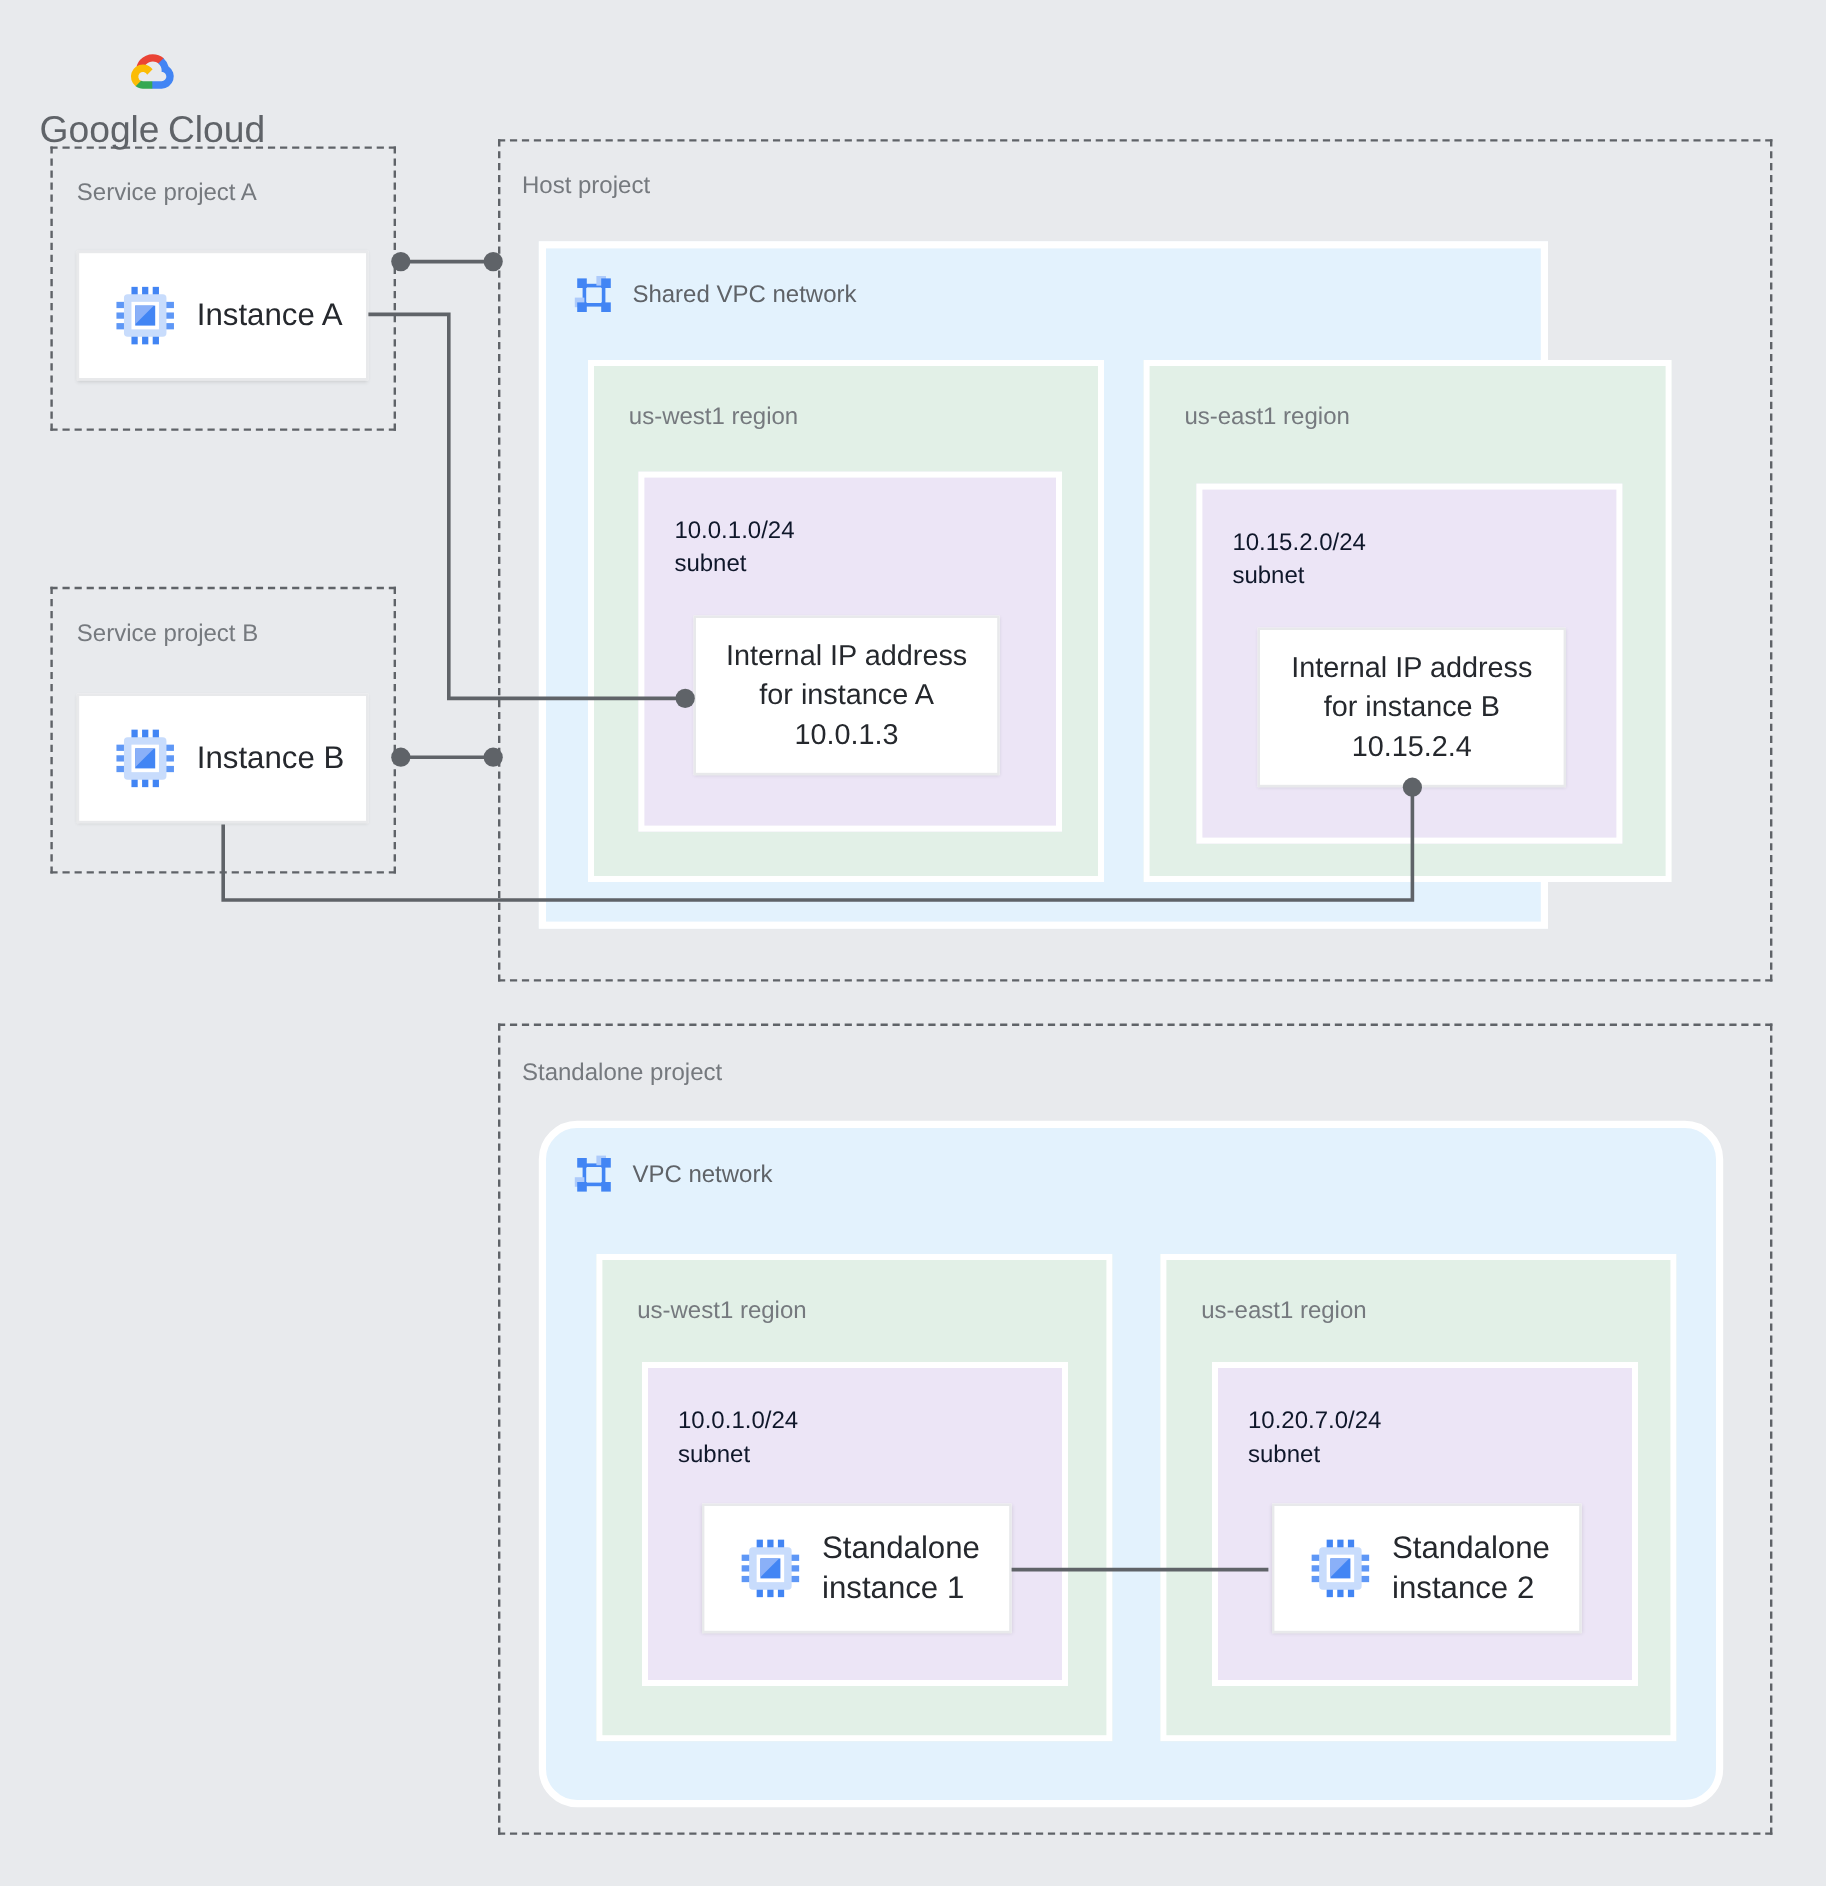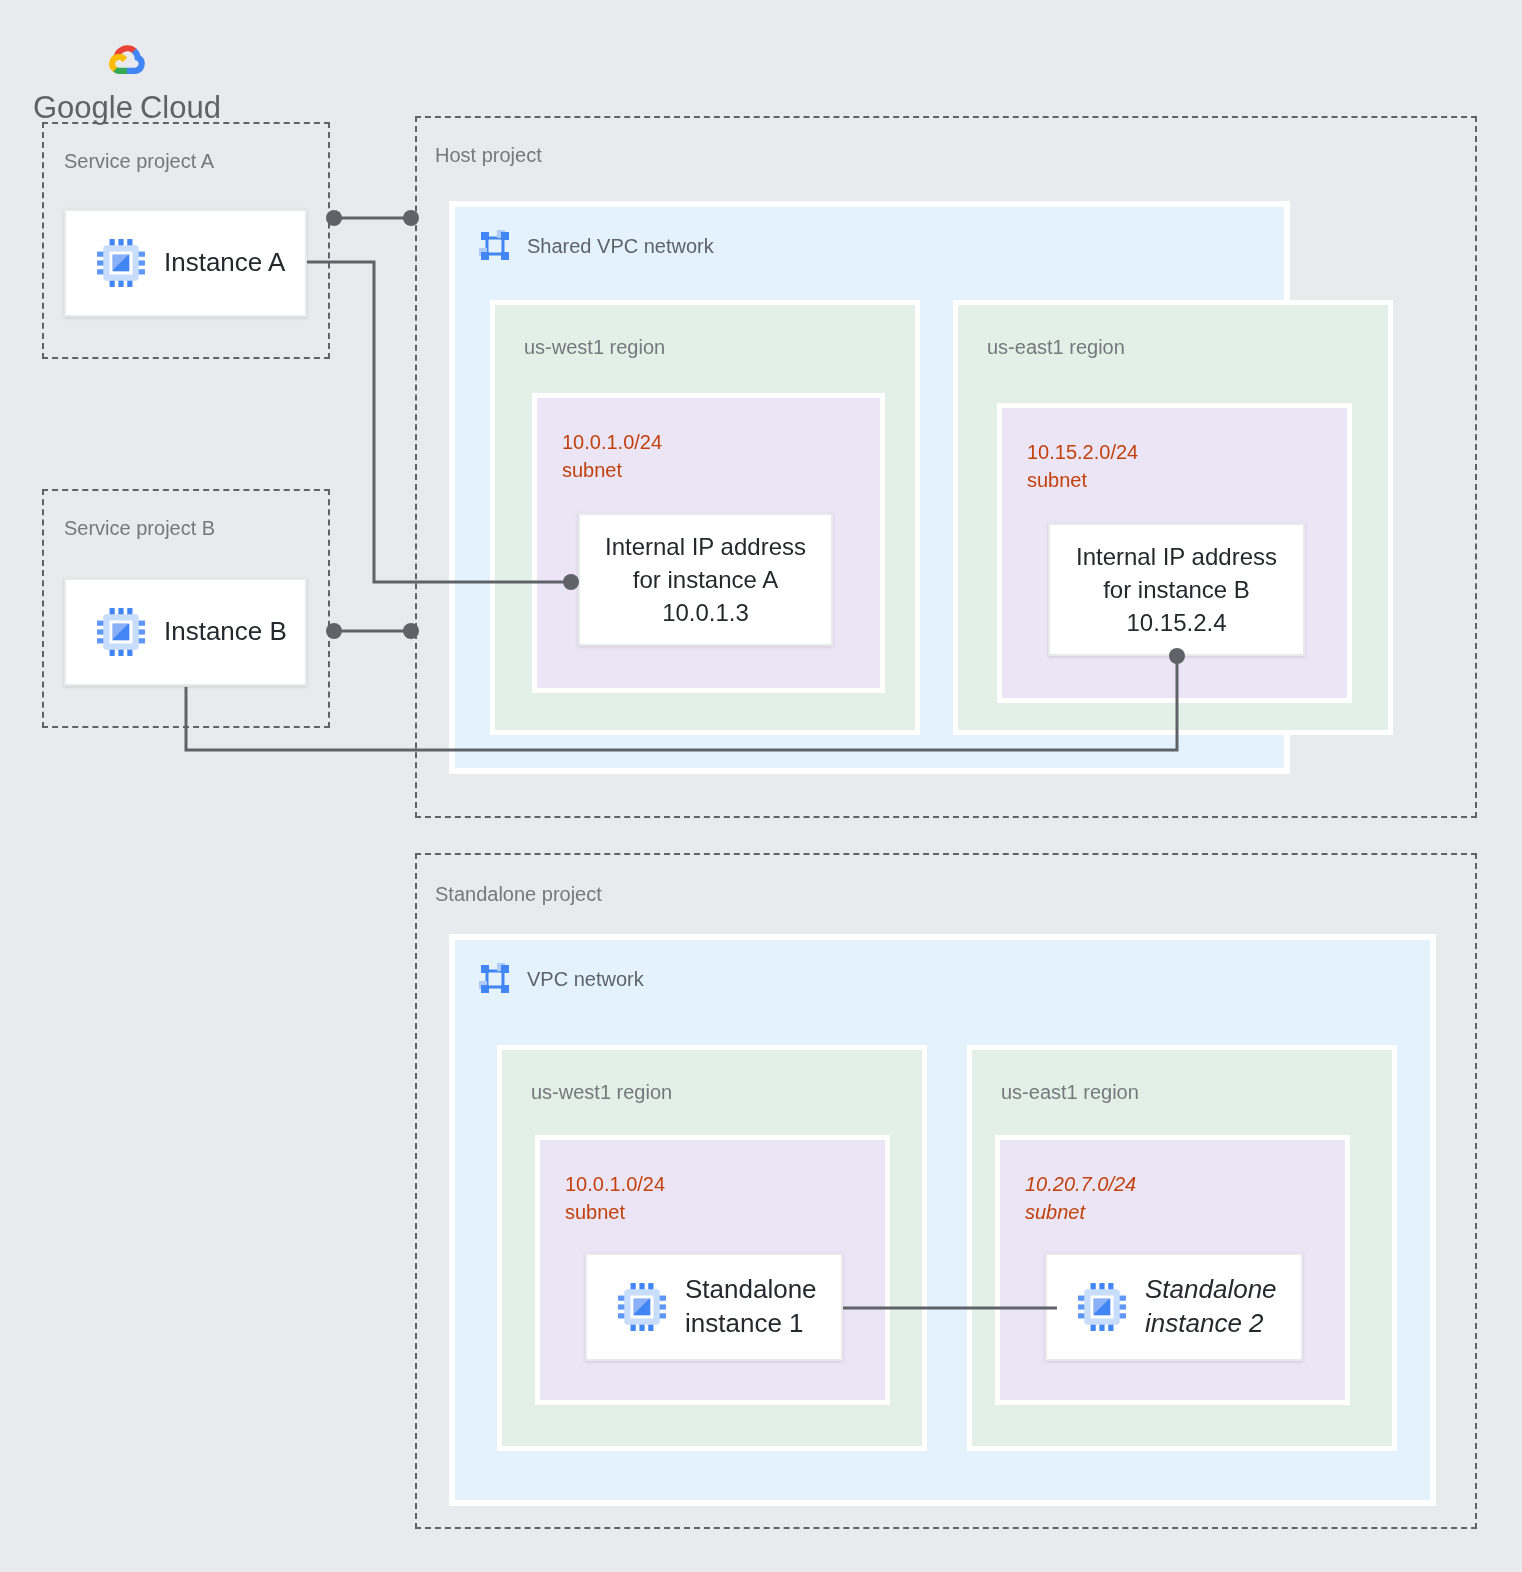--- a/index.html
+++ b/index.html
@@ -15,21 +15,21 @@
 
   .dashed-box { position:absolute; border:2px dashed var(--line,#5F6368); box-sizing:border-box; }
   .box-label { position:absolute; font-size:20px; color:#75797E; white-space:nowrap; }
 
   .panel { position:absolute; background:var(--network-blue,#E3F2FD); border:6px solid #fff; box-sizing:border-box; }
   .panel-header { position:absolute; display:flex; align-items:center; gap:14px; }
   .panel-header .net-label { font-size:20px; color:#5F6368; white-space:nowrap; }
 
   .region { position:absolute; background:var(--region-green,#E2F0E7); border:5px solid #fff; box-sizing:border-box; }
   .subnet { position:absolute; background:var(--subnet-purple,#ECE5F6); border:5px solid #fff; box-sizing:border-box; }
-  .subnet-label { position:absolute; font-size:20px; color:#c2410c; line-height:1.4; }
+  .subnet-label { position:absolute; font-size:20px; color:#0f172a; line-height:1.4; }
 
   .card { position:absolute; background:#ffffff; border:2px solid #E8E9EB;
           box-shadow:0 1px 3px rgba(60,64,67,.18); box-sizing:border-box; }
   .instance-card { display:flex; align-items:center; padding-left:30px; gap:18px; }
   .instance-text { font-size:26px; color:#25282D; line-height:1.3; }
   .ip-card { display:flex; flex-direction:column; align-items:center; justify-content:center;
              text-align:center; font-size:24px; color:#25282D; line-height:1.38; }
 
   .connectors { position:absolute; left:0; top:0; pointer-events:none; }
   .connectors polyline, .connectors line { stroke:var(--line,#5F6368); stroke-width:3; fill:none; }
@@ -146,21 +146,21 @@
             <div>10.15.2.4</div>
           </div>
         </div>
       </div>
     </div>
   </div>
 
   <div class="dashed-box" style="left:415px; top:853px; width:1062px; height:676px;">
     <div class="box-label" style="left:18px; top:28px;">Standalone project</div>
 
-    <div class="panel" style="left:32px; top:79px; width:987px; height:572px;">
+    <div class="panel" style="left:32px; top:79px; width:987px; height:572px;border-radius:32px;">
       <div class="panel-header" style="left:22px; top:21px;">
         <svg class="vpc-ic" viewBox="0 0 36 36">
             <use href="#vpc-def"></use>
           </svg>
         <div class="net-label">VPC network</div>
       </div>
 
       <div class="region" style="left:42px; top:105px; width:430px; height:406px;">
         <div class="box-label" style="left:29px; top:31px;">us-west1 region</div>
         <div class="subnet" style="left:33px; top:85px; width:355px; height:270px;">
@@ -175,21 +175,21 @@
             <div class="instance-text">
               <div>Standalone</div>
               <div>instance 1</div>
             </div>
           </div>
         </div>
       </div>
 
       <div class="region" style="left:512px; top:105px; width:430px; height:406px;">
         <div class="box-label" style="left:29px; top:31px;">us-east1 region</div>
-        <div class="subnet" style="left:23px; top:85px; width:355px; height:270px;font-style:italic;">
+        <div class="subnet" style="left:38px; top:85px; width:355px; height:270px;">
           <div class="subnet-label" style="left:25px; top:30px;">
             <div>10.20.7.0/24</div>
             <div>subnet</div>
           </div>
           <div class="card instance-card" style="left:45px; top:113px; width:258px; height:108px;">
             <svg class="chip" viewBox="0 0 48 48">
                 <use href="#chip-def"></use>
               </svg>
             <div class="instance-text">
               <div>Standalone</div>

